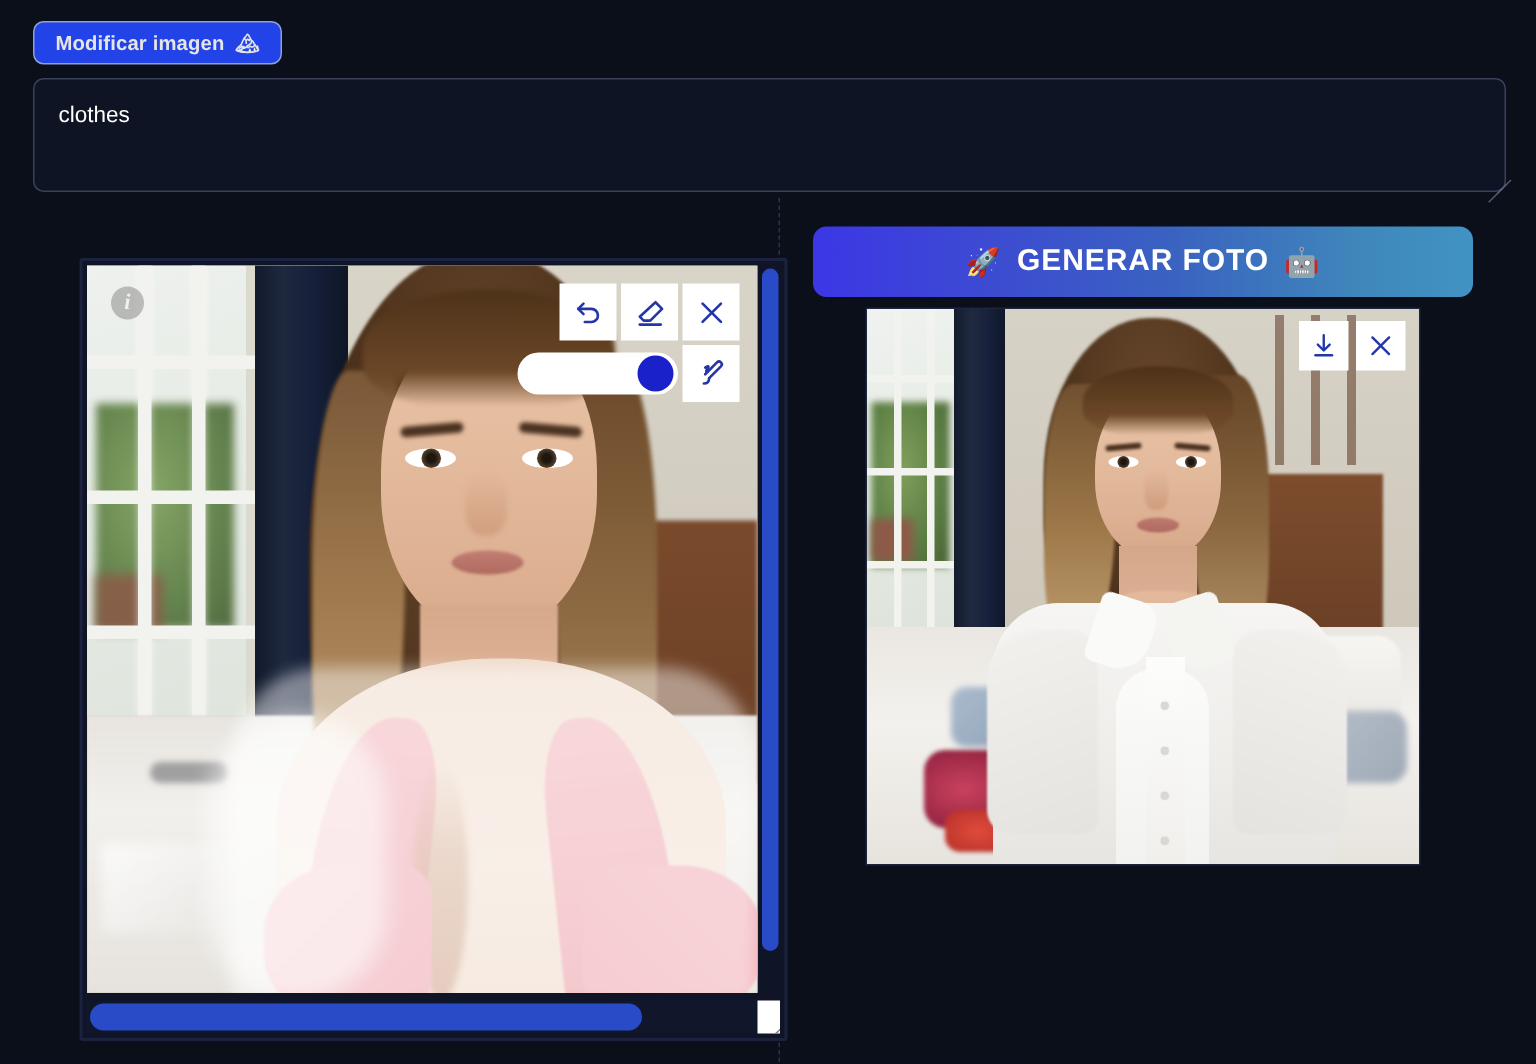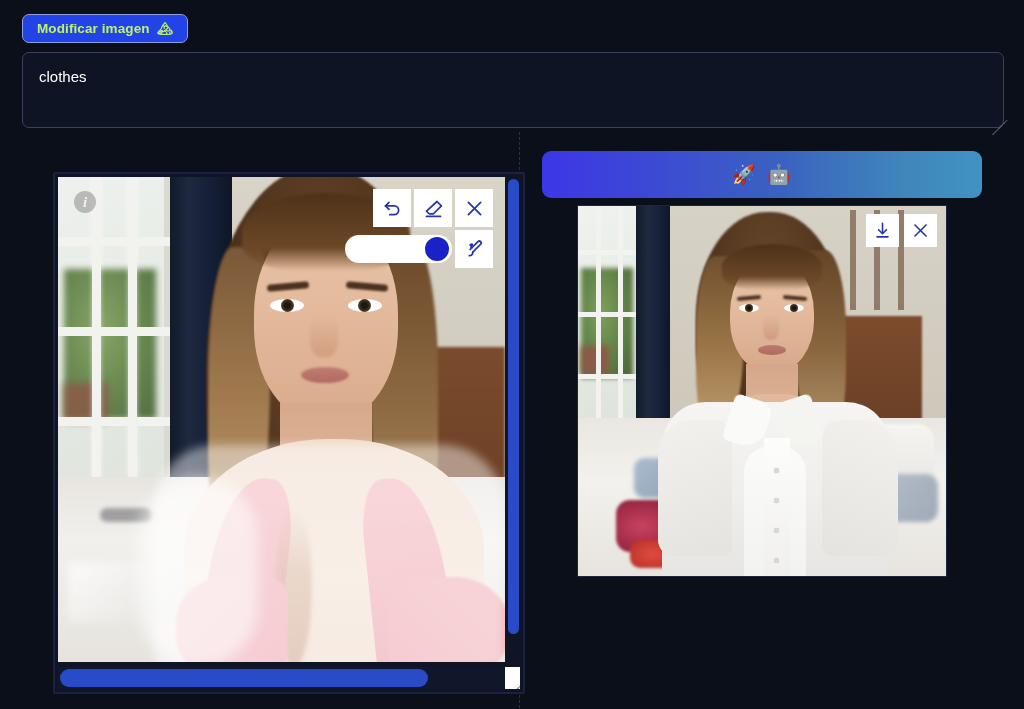--- a/index.html
+++ b/index.html
@@ -31,21 +31,21 @@
     cursor: pointer;
     border: 1px solid transparent;
     white-space: nowrap;
   }
   .tab.inactive {
     background: #1b2a6b;
     color: #c3cbe0;
   }
   .tab.active {
     background: #2143e8;
-    color: #bef264;
+    color: #e5e5e5;
     font-weight: bold;
     border: 1px solid #8fa0d8;
     text-align: center;
   }
   .tab .emo { font-size: 13px; line-height: 1; }
 
   
   .prompt-wrap {
     position: absolute;
     left: 22px; top: 52px;
@@ -607,20 +607,21 @@
       <i></i>
         <i></i>
     </div>
   </div>
 </div>
 
 <div class="right-panel">
 
   <button class="generate-btn">
     <span class="emo">🚀</span>
+    <span>GENERAR FOTO</span>
     <span class="emo">🤖</span>
   </button>
 
   <div class="result-wrap">
     <div class="r-wall"></div>
     <div class="r-window"></div>
     <div class="r-green"></div>
     <div class="r-brick"></div>
     <div class="r-mull-v" style="left:18px"></div>
     <div class="r-mull-v" style="left:40px"></div>

